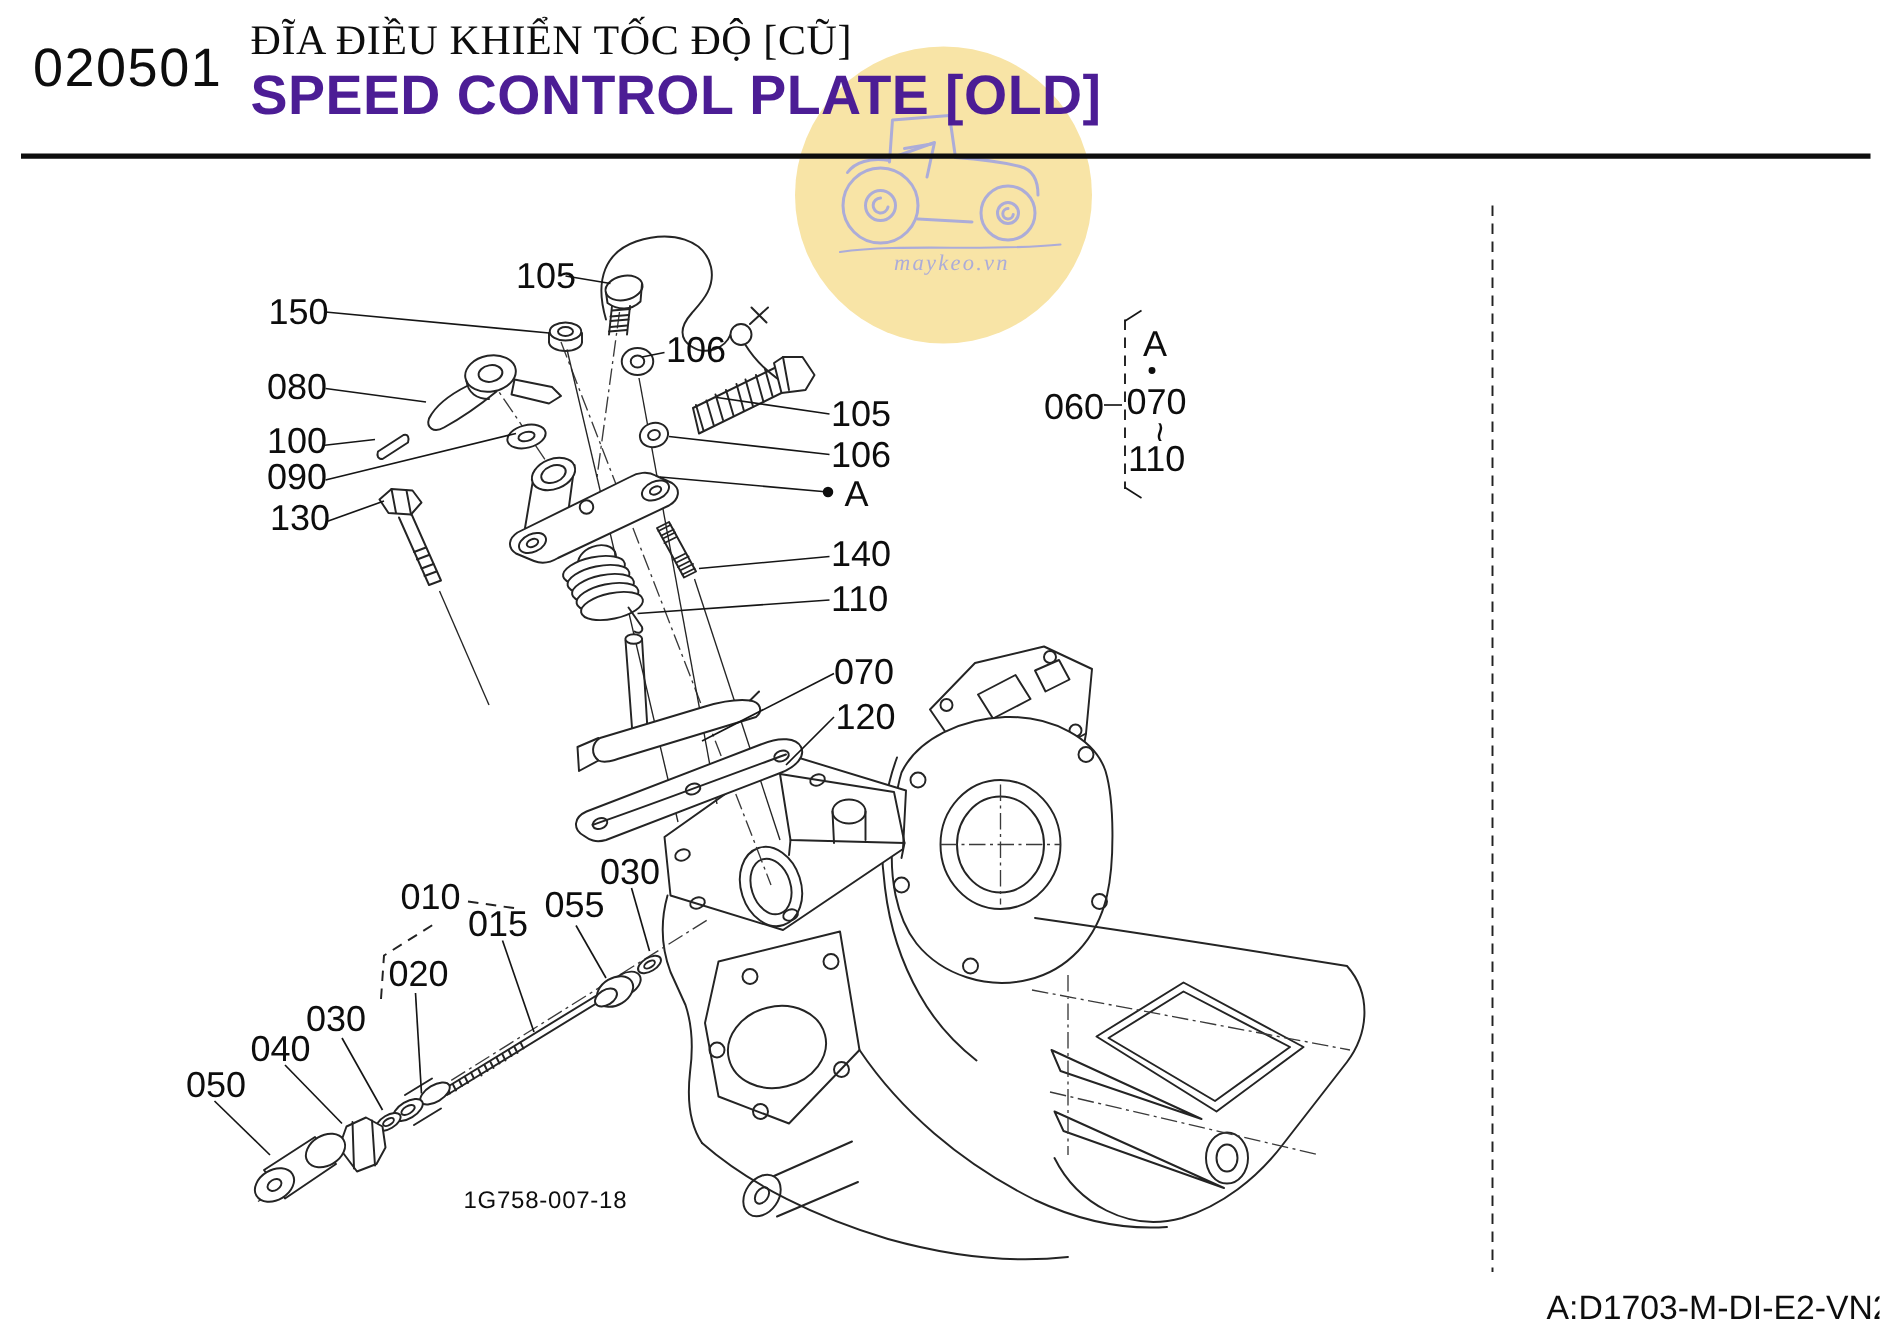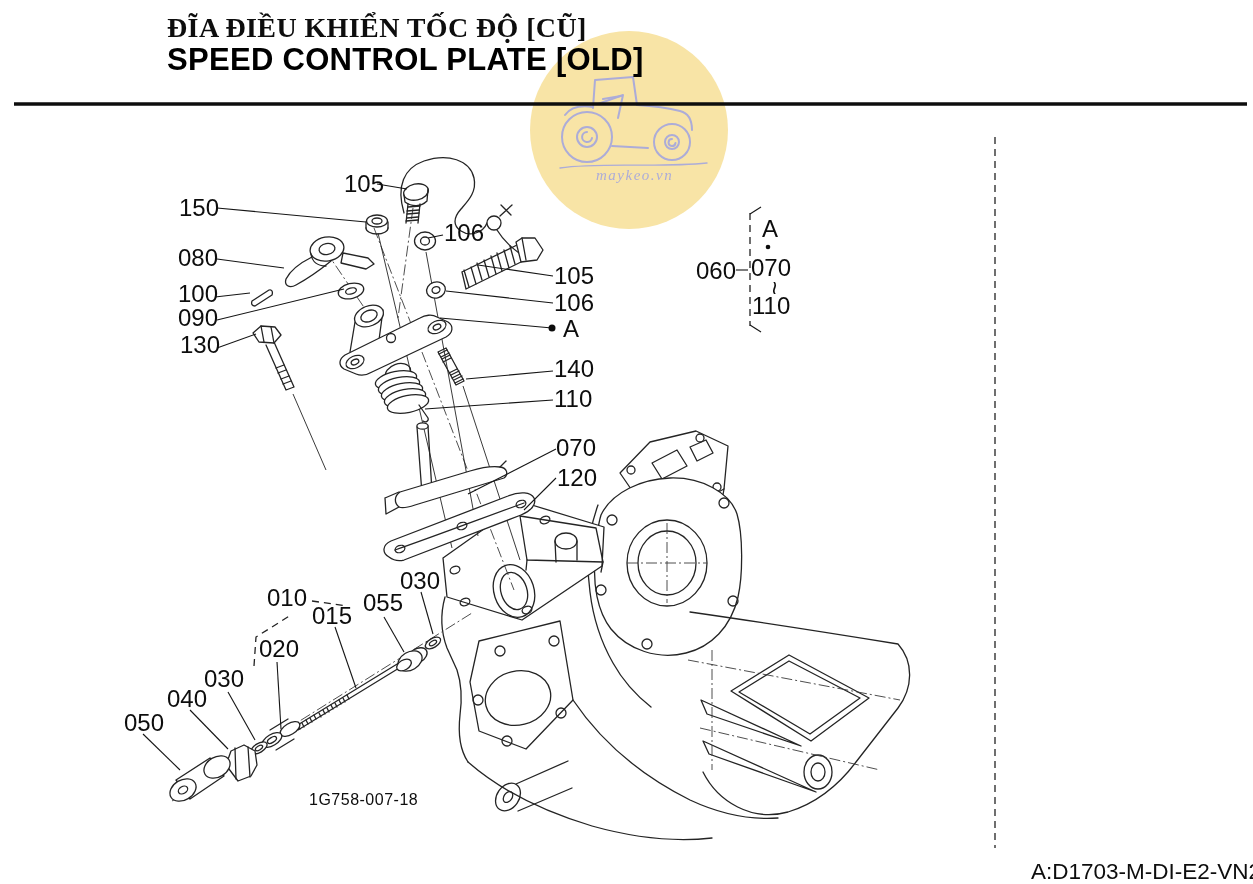--- a/index.html
+++ b/index.html
@@ -2,22 +2,22 @@
 <html><head>
 <meta charset="utf-8">
 <style>
   html,body{margin:0;padding:0;background:#ffffff;}
   body{width:1253px;height:884px;position:relative;overflow:hidden;
        font-family:"Liberation Sans",sans-serif;color:#111;}
   .page{position:absolute;inset:0;}
   svg.diagram{position:absolute;left:0;top:0;}
   .hdr-code{position:absolute;left:22px;top:24px;font-size:36px;letter-spacing:1px;color:#0d0d0d;}
   .hdr-titles{position:absolute;left:167px;top:12px;}
-  .hdr-title-vi{font-family:"Liberation Serif",serif;font-weight:bold;font-size:28px;line-height:1.12;letter-spacing:.4px;color:#0d0d0d;}
-  .hdr-title-en{font-family:"Liberation Sans",sans-serif;font-weight:bold;font-size:31px;line-height:1.12;letter-spacing:.3px;color:#000000;}
+  .hdr-title-vi{font-family:"Liberation Serif",serif;font-weight:normal;font-size:28px;line-height:1.12;letter-spacing:.4px;color:#0d0d0d;}
+  .hdr-title-en{font-family:"Liberation Sans",sans-serif;font-weight:bold;font-size:37px;line-height:1.12;letter-spacing:.3px;color:#4c1d95;}
   .serial-line{position:absolute;left:160px;top:113px;font-family:"DejaVu Sans Mono",monospace;font-size:20px;color:#0d0d0d;}
   text.co{font-family:"Liberation Sans",sans-serif;font-size:24px;fill:#0d0d0d;}
   text.co-sm{font-family:"Liberation Sans",sans-serif;font-size:16px;fill:#0d0d0d;letter-spacing:.5px;}
   text.co-md{font-family:"Liberation Sans",sans-serif;font-size:22.5px;fill:#0d0d0d;}
   text.wm-text{font-family:"Liberation Serif",serif;font-style:italic;font-size:15px;letter-spacing:1.5px;}
   .ink{stroke:#242424;fill:none;stroke-width:1.3;stroke-linejoin:round;stroke-linecap:round;}
   .inkw{stroke:#242424;fill:#ffffff;stroke-width:1.3;stroke-linejoin:round;stroke-linecap:round;}
   .thin{stroke:#242424;fill:none;stroke-width:.9;}
   .dd{stroke:#3a3a3a;fill:none;stroke-width:.9;stroke-dasharray:11 3 2 3;}
   .lead{stroke:#151515;fill:none;stroke-width:1.1;}
@@ -329,18 +329,19 @@
     <text class="co" x="762" y="237">A</text>
     <text class="co" x="751" y="276">070</text>
     <text class="co" x="0" y="0" transform="translate(772,288) rotate(90)" text-anchor="middle" dominant-baseline="middle">~</text>
     <text class="co" x="752" y="314">110</text>
   </g>
 
   <text class="co-sm" x="309" y="805">1G758-007-18</text>
   <text class="co-md" x="1031" y="879">A:D1703-M-DI-E2-VN2</text>
 </svg>
 
+  <div class="hdr-code">020501</div>
   <div class="hdr-titles">
     <div class="hdr-title-vi">ĐĨA ĐIỀU KHIỂN TỐC ĐỘ [CŨ]</div>
     <div class="hdr-title-en">SPEED CONTROL PLATE [OLD]</div>
   </div>
 
 </div>
 
 </body></html>

